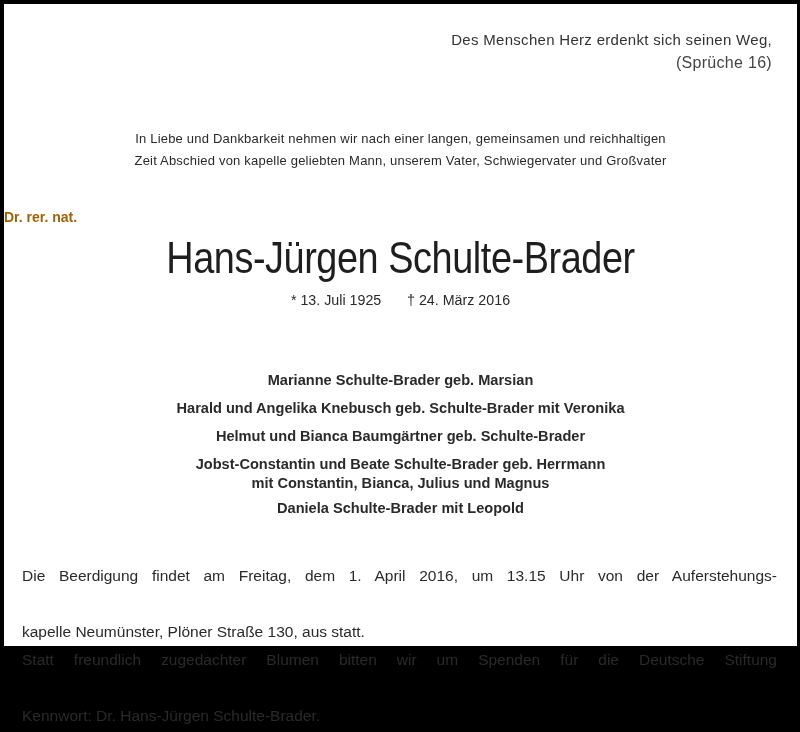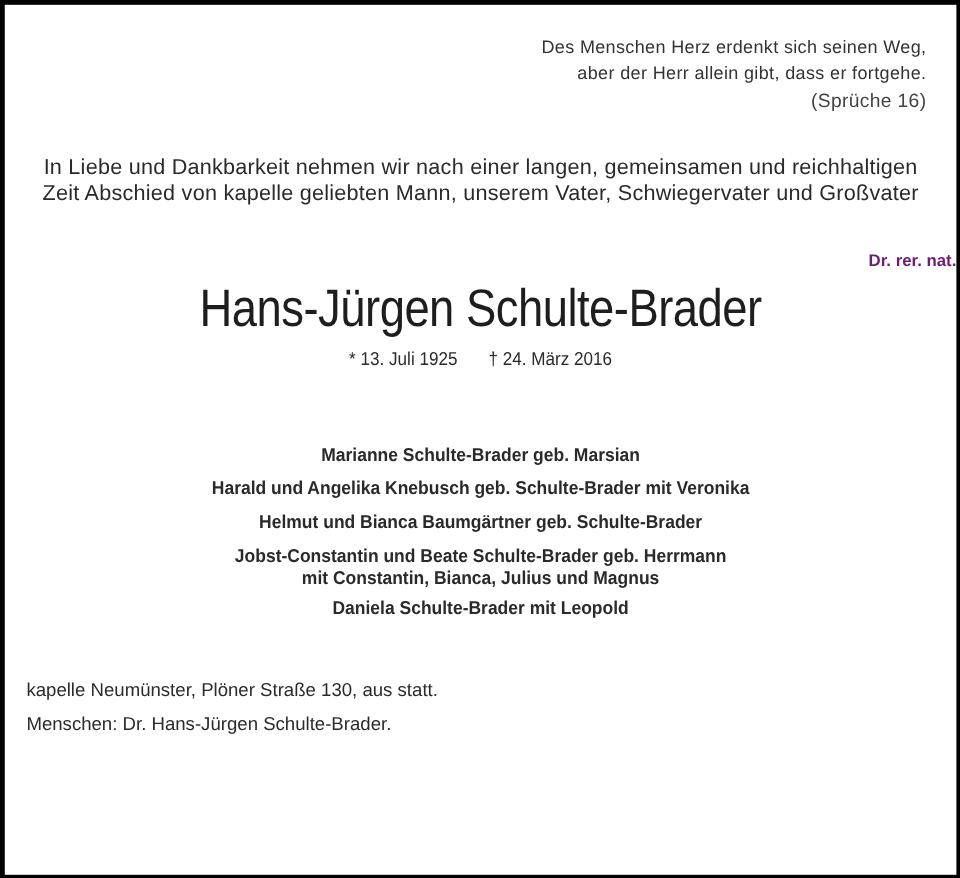--- a/index.html
+++ b/index.html
@@ -1,46 +1,46 @@
 <!DOCTYPE html>
 <html><head>
   <meta charset="utf-8">
   <style>
     html, body { margin: 0; padding: 0; background: #000; }
     body { width: 800px; height: 732px; overflow: hidden; }
     .page {
       position: absolute;
       left: 4px; top: 4px;
-      width: 793px; height: 725px;
+      width: 793px; height: 642px;
       background: #fff;
       color: #2b2b2b;
       font-family: "Liberation Sans", "DejaVu Sans", sans-serif;
     }
 
     
     .quote {
       position: absolute; right: 25px; top: 25px;
       text-align: right; font-size: 15px; line-height: 22px;
       color: #333; letter-spacing: 0.3px;
     }
     .quote-source {
       font-size: 16px; line-height: 16px; margin-top: 4px; color: #444;
     }
 
     
     .intro {
       position: absolute; left: 0; right: 0; top: 124px;
-      text-align: center; font-size: 18px; line-height: 22px; color: #2a2a2a;
+      text-align: center; font-size: 13px; line-height: 22px; color: #2a2a2a;
       letter-spacing: 0.2px;
     }
 
     
     .title {
       position: absolute; left: 0; right: 0; top: 205px;
-      text-align: right; font-size: 14px; font-weight: bold; color: #701a75;
+      text-align: left; font-size: 14px; font-weight: bold; color: #a16207;
     }
     .name {
       position: absolute; left: 0; right: 0; top: 228px;
       text-align: center; font-size: 44px; line-height: 52px; color: #1e1e1e;
       transform: scaleX(0.86); transform-origin: center;
       letter-spacing: -0.5px;
     }
     .dates {
       position: absolute; left: 0; right: 0; top: 287px;
       text-align: center; font-size: 15.5px; color: #2a2a2a;
@@ -57,30 +57,29 @@
     .family .line { height: 28px; line-height: 26px; }
     .family .line.sub { height: 22px; line-height: 20px; margin-top: -6px; }
 
     
     .bottom {
       position: absolute; left: 18px; width: 755px; top: 561px;
       font-size: 15.5px; line-height: 21px; color: #2a2a2a;
     }
     .bottom p { margin: 0 0 7px 0; text-align: justify; text-align-last: left; }
     .bottom .jline { display: block; text-align: justify; text-align-last: justify; }
-    .bottom .lline { display: block; text-align: left; }
+    .bottom .lline { display: block; text-align: left; margin-top: 35px; }
   </style>
 </head>
 <body>
 
 <div class="page">
 
   <div class="quote">
     <div>Des Menschen Herz erdenkt sich seinen Weg,</div>
-    <div>aber der Herr allein gibt, dass er fortgehe.</div>
     <div class="quote-source">(Sprüche 16)</div>
   </div>
 
   <div class="intro">
     <div>In Liebe und Dankbarkeit nehmen wir nach einer langen, gemeinsamen und reichhaltigen</div>
     <div>Zeit Abschied von kapelle geliebten Mann, unserem Vater, Schwiegervater und Großvater</div>
   </div>
 
   <div class="title">Dr. rer. nat.</div>
   <div class="name">Hans-Jürgen Schulte-Brader</div>
@@ -92,20 +91,22 @@
     <div class="line">Marianne Schulte-Brader geb. Marsian</div>
     <div class="line">Harald und Angelika Knebusch geb. Schulte-Brader mit Veronika</div>
     <div class="line">Helmut und Bianca Baumgärtner geb. Schulte-Brader</div>
     <div class="line">Jobst-Constantin und Beate Schulte-Brader geb. Herrmann</div>
     <div class="line sub">mit Constantin, Bianca, Julius und Magnus</div>
     <div class="line">Daniela Schulte-Brader mit Leopold</div>
   </div>
 
   <div class="bottom">
     <p>
+      <span class="jline">Die Beerdigung findet am Freitag, dem 1. April 2016, um 13.15 Uhr von der Auferstehungs-</span>
       <span class="lline">kapelle Neumünster, Plöner Straße 130, aus statt.</span>
     </p>
     <p>
-      <span class="lline">Menschen: Dr. Hans-Jürgen Schulte-Brader.</span>
+      <span class="jline">Statt freundlich zugedachter Blumen bitten wir um Spenden für die Deutsche Stiftung</span>
+      <span class="lline">Kennwort: Dr. Hans-Jürgen Schulte-Brader.</span>
     </p>
   </div>
 
 </div>
 
 </body></html>

